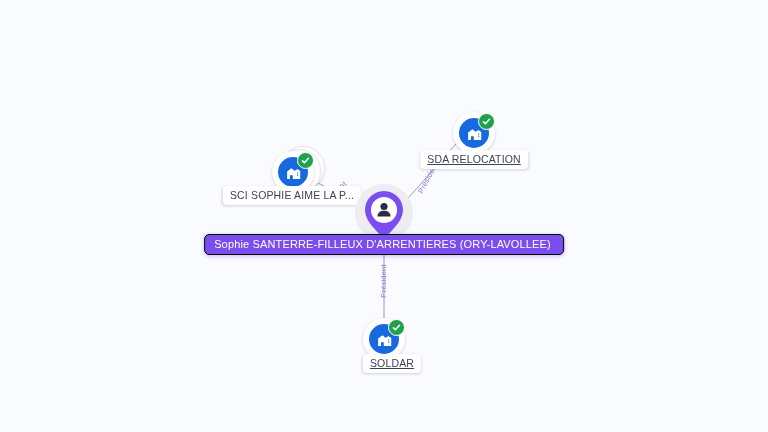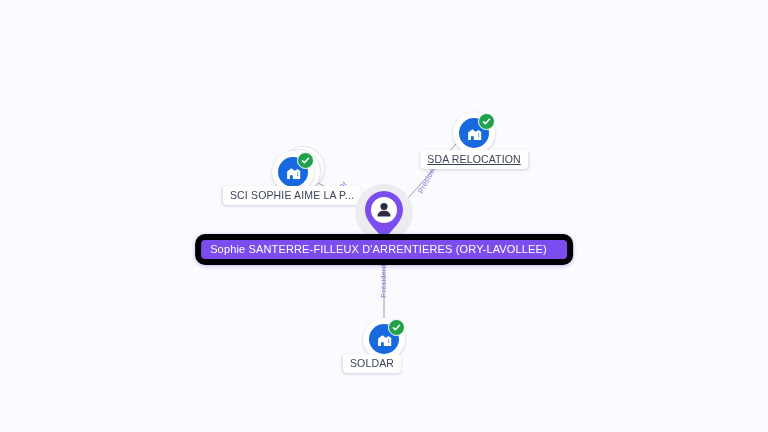--- a/index.html
+++ b/index.html
@@ -124,24 +124,24 @@
     white-space: nowrap;
     padding: 3px 7px 4px 7px;
     border-radius: 4px;
     box-shadow: 0 1px 3px rgba(40, 45, 80, .20);
   }
 
   .chip-primary {
     background: #7b4def;
     color: #ffffff;
     font-size: 11px;
-    border: 6px solid #000000;
+    border: 1px solid #000000;
     box-shadow: 0 1px 4px rgba(90, 50, 210, .35);
-    padding: 3px 20px 4px 9px;
-    border-radius: 10px;
+    padding: 3px 12px 4px 9px;
+    border-radius: 5px;
   }
 
   .edge-label {
     position: absolute;
     color: #8c7ce0;
     font-size: 7.5px;
     letter-spacing: .2px;
     white-space: nowrap;
     transform-origin: 50% 50%;
     pointer-events: none;
@@ -216,21 +216,21 @@
           <rect x="17" y="15" width="1.6" height="1.6" fill="#1769e0"></rect>
         </svg>
       </div>
       <div class="badge-check">
         <svg width="9" height="9" viewBox="0 0 24 24" fill="none" stroke="#ffffff" stroke-width="4" stroke-linecap="round" stroke-linejoin="round">
           <polyline points="4,13 9,18 20,6"></polyline>
         </svg>
       </div>
     </div>
   </div>
-  <div class="chip" style="left:372px; top:354px;">SOLDAR</div>
+  <div class="chip" style="left:392px; top:354px;text-decoration:underline;">SOLDAR</div>
 
   <div class="node" style="left:384px; top:213px;">
     <div class="person-halo"></div>
     <div class="person-pin">
       <svg width="42" height="50" viewBox="0 0 42 50" xmlns="http://www.w3.org/2000/svg">
         <path d="M21 1 C10.5 1 2 9.5 2 20 C2 31 13 40 21 49 C29 40 40 31 40 20 C40 9.5 31.5 1 21 1 Z" fill="#7b4def"></path>
         <circle cx="21" cy="20" r="13" fill="#ffffff"></circle>
         <circle cx="21" cy="16.5" r="3.6" fill="#2b2b48"></circle>
         <path d="M14.4 26.5 C14.4 22.6 17.4 20.7 21 20.7 C24.6 20.7 27.6 22.6 27.6 26.5 Z" fill="#2b2b48"></path>
       </svg>

